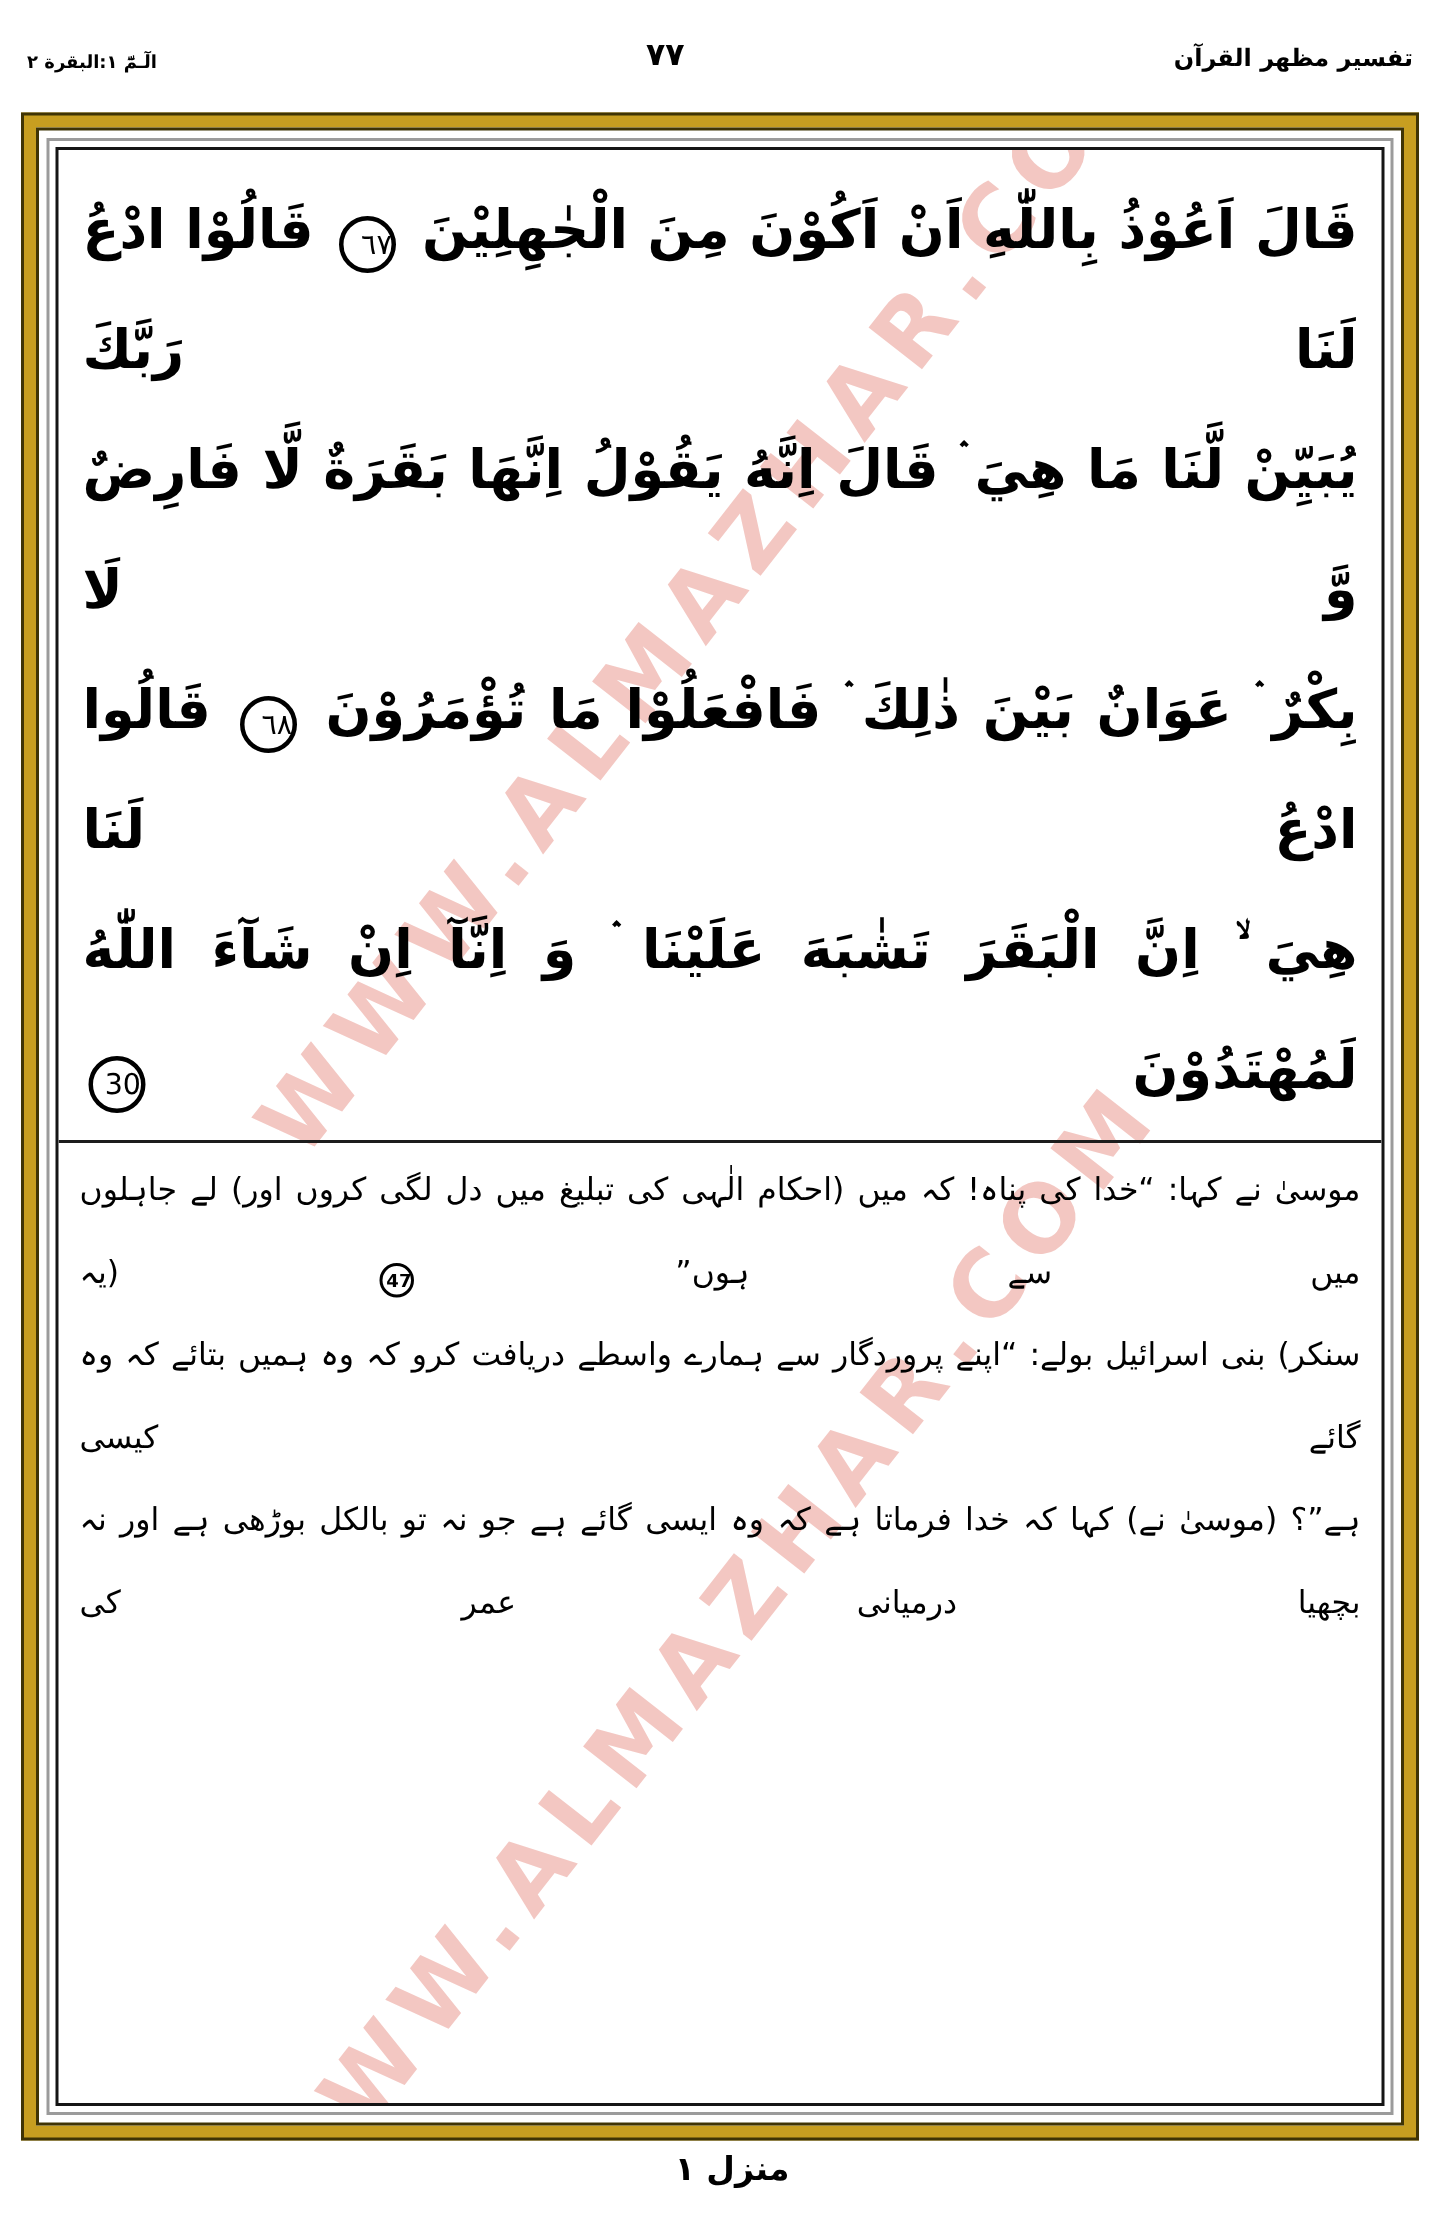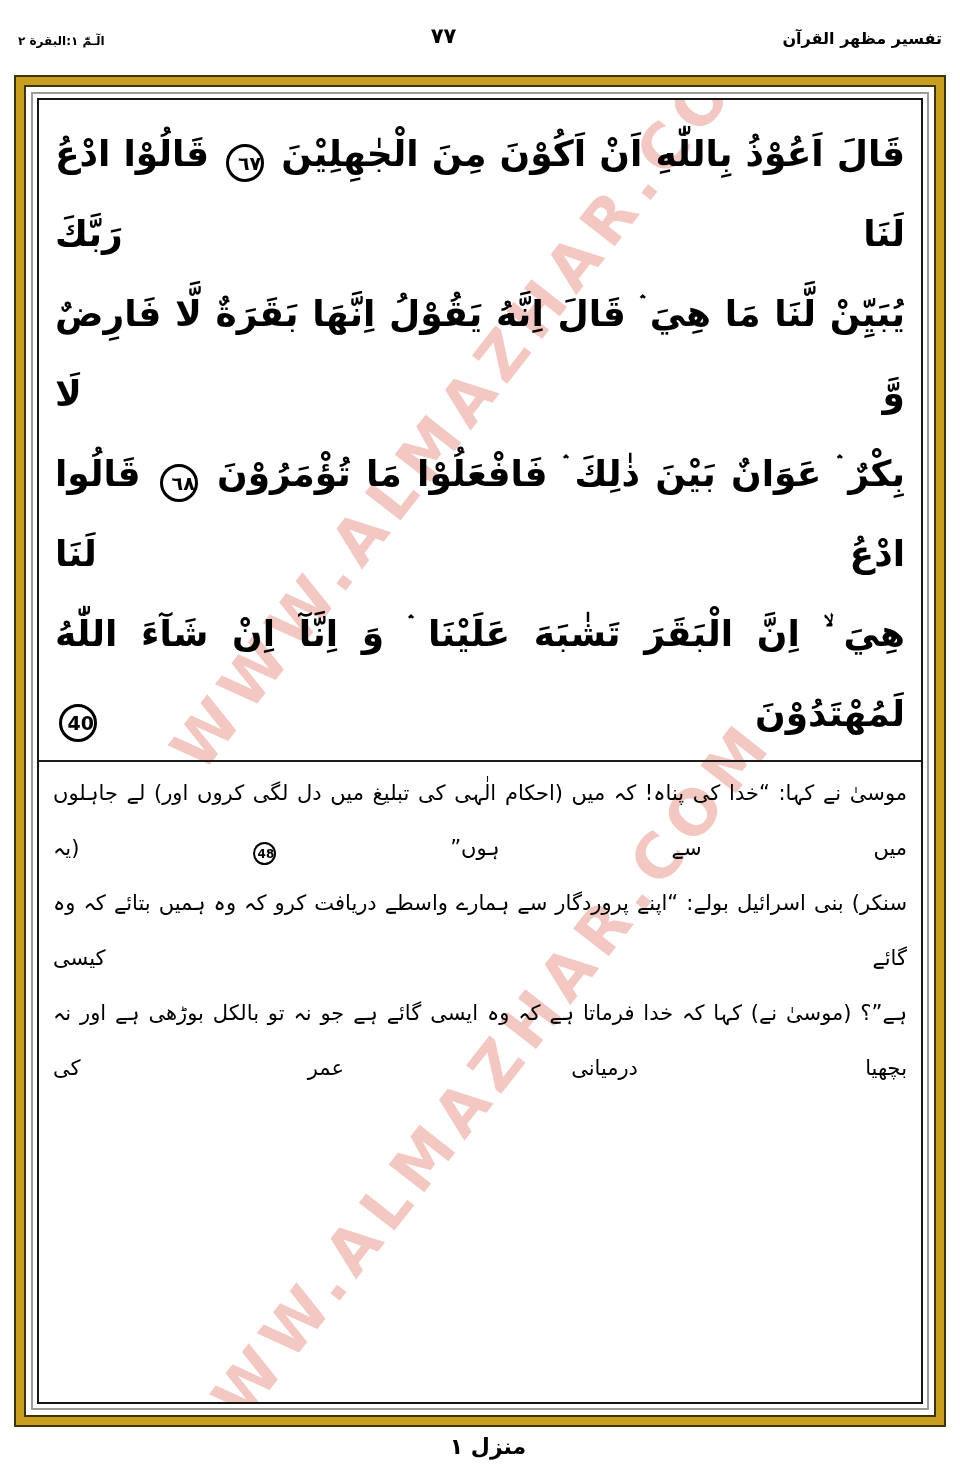--- a/index.html
+++ b/index.html
@@ -65,21 +65,21 @@
 
   .urdu   { padding:2px 0; }
   .u-line { font-size:21px; line-height:55px; }
 
   .just         { text-align:justify; text-align-last:justify; }
 
   
   .circ-a {
     display:inline-block; width:38px; height:38px; line-height:33px;
     border:3px solid #000; border-radius:50%;
-    font-size:19px; font-weight:bold; text-align:left;
+    font-size:19px; font-weight:normal; text-align:left;
     vertical-align:-4px; margin:0 4px;
   }
   .circ-u {
     display:inline-block; width:23px; height:23px; line-height:20px;
     border:2px solid #000; border-radius:50%;
     font-size:12px; font-weight:bold; text-align:center;
     vertical-align:-3px; margin:0 2px;
   }
 
   .divider { border-top:2px solid #1c1c1c; margin:2px -14px; position:relative; z-index:1; }
@@ -105,27 +105,27 @@
     <div class="f3">
       <div class="f4">
 
         <div class="wm wm1">WWW.ALMAZHAR.COM</div>
         <div class="wm wm2">WWW.ALMAZHAR.COM</div>
 
         <section id="arabic-block" class="arabic">
             <div class="a-line just">قَالَ اَعُوْذُ بِاللّٰهِ اَنْ اَكُوْنَ مِنَ الْجٰهِلِيْنَ <span class="circ-a">٦٧</span> قَالُوْا ادْعُ لَنَا رَبَّكَ</div>
             <div class="a-line just">يُبَيِّنْ لَّنَا مَا هِيَ ۛ قَالَ اِنَّهُ يَقُوْلُ اِنَّهَا بَقَرَةٌ لَّا فَارِضٌ وَّ لَا</div>
             <div class="a-line just">بِكْرٌ ۛ عَوَانٌ بَيْنَ ذٰلِكَ ۛ فَافْعَلُوْا مَا تُؤْمَرُوْنَ <span class="circ-a">٦٨</span> قَالُوا ادْعُ لَنَا</div>
-            <div class="a-line just">هِيَ ۙ اِنَّ الْبَقَرَ تَشٰبَهَ عَلَيْنَا ۛ وَ اِنَّآ اِنْ شَآءَ اللّٰهُ لَمُهْتَدُوْنَ <span class="circ-a">40</span></div>
+            <div class="a-line just">هِيَ ۙ اِنَّ الْبَقَرَ تَشٰبَهَ عَلَيْنَا ۛ وَ اِنَّآ اِنْ شَآءَ اللّٰهُ لَمُهْتَدُوْنَ <span class="circ-a">30</span></div>
           </section>
 
         <div class="divider"></div>
 
         <section id="translation-block" class="urdu trans">
-            <div class="u-line just">موسیٰ نے کہا: “خدا کی پناہ! کہ میں (احکام الٰہی کی تبلیغ میں دل لگی کروں اور) لے جاہلوں میں سے ہوں” <span class="circ-u">48</span> (یہ</div>
+            <div class="u-line just">موسیٰ نے کہا: “خدا کی پناہ! کہ میں (احکام الٰہی کی تبلیغ میں دل لگی کروں اور) لے جاہلوں میں سے ہوں” <span class="circ-u">47</span> (یہ</div>
             <div class="u-line just">سنکر) بنی اسرائیل بولے: “اپنے پروردگار سے ہمارے واسطے دریافت کرو کہ وہ ہمیں بتائے کہ وہ گائے کیسی</div>
             <div class="u-line just">ہے”؟ (موسیٰ نے) کہا کہ خدا فرماتا ہے کہ وہ ایسی گائے ہے جو نہ تو بالکل بوڑھی ہے اور نہ بچھیا درمیانی عمر کی</div>
           </section>
 
       </div>
     </div>
   </div>
 </div>
 
 <div class="footer">منزل ۱</div>

